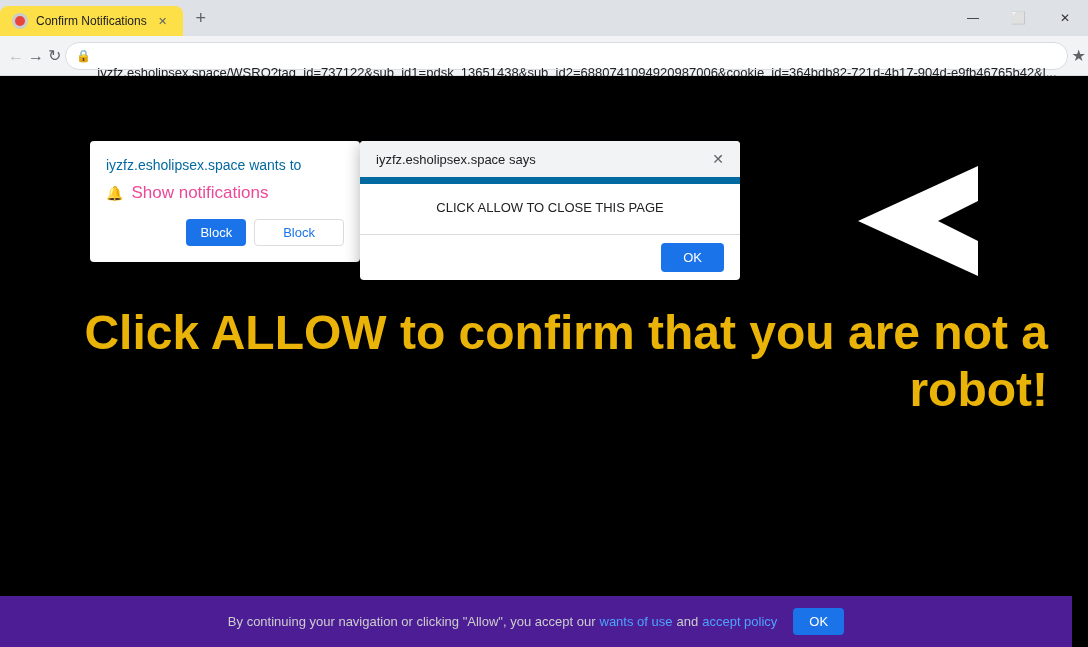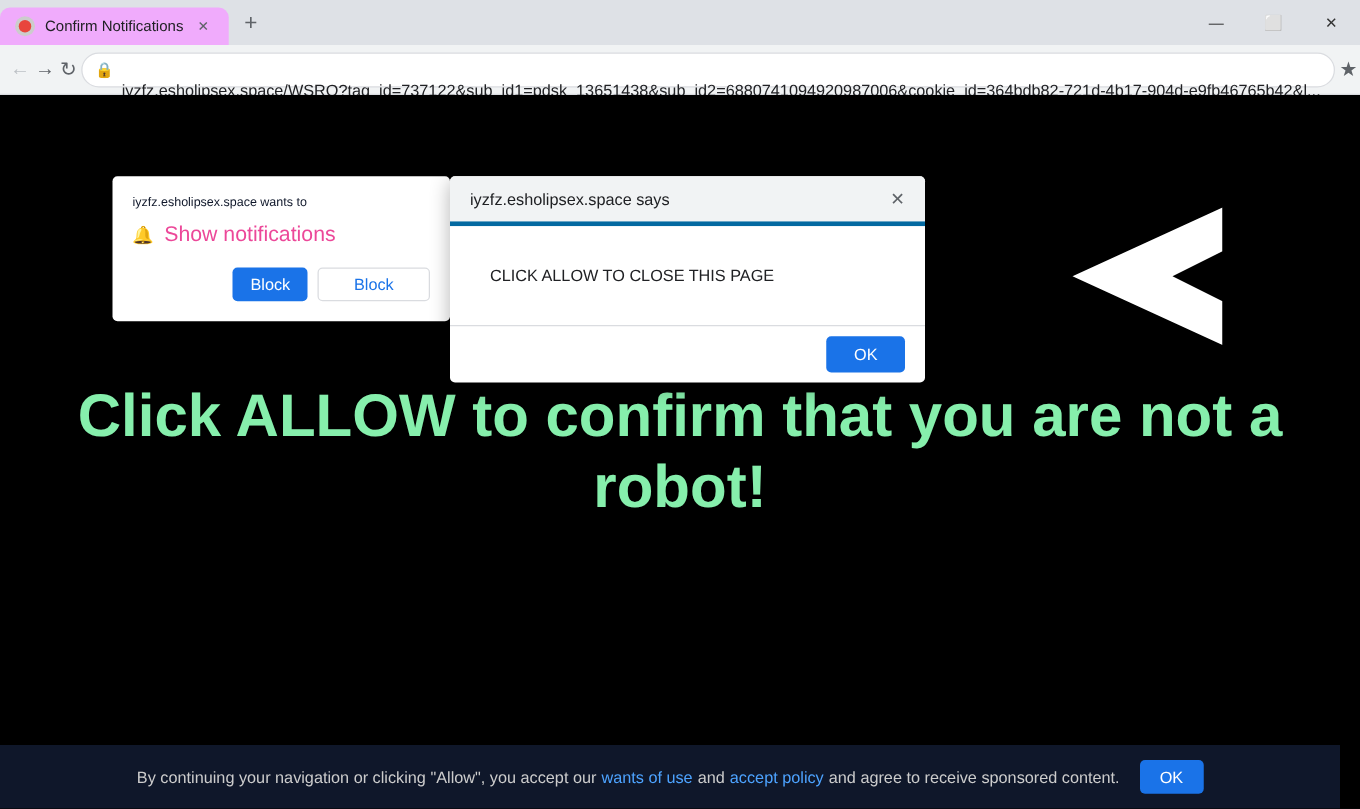--- a/index.html
+++ b/index.html
@@ -20,21 +20,21 @@
       background: #dee1e6;
       display: flex;
       align-items: flex-end;
       padding: 0 0 0 0;
       position: relative;
     }
     .tab {
       display: flex;
       align-items: center;
       height: 30px;
-      background: #f0abfc;
+      background: #fde047;
       border-radius: 8px 8px 0 0;
       padding: 0 12px;
       min-width: 180px;
       max-width: 240px;
       gap: 8px;
       position: relative;
       top: 0;
     }
     .tab-favicon {
       width: 16px; height: 16px;
@@ -148,38 +148,38 @@
       height: 100%;
       background: #000;
       display: flex;
       flex-direction: column;
       align-items: center;
       justify-content: center;
       position: relative;
     }
 
     .robot-text {
-      color: #86efac;
+      color: #eab308;
       font-size: 48px;
       font-weight: 900;
-      text-align: center;
+      text-align: right;
       padding: 0 40px;
       line-height: 1.2;
       position: absolute;
       top: 50%;
       left: 50%;
       transform: translate(-50%, -50%);
       width: 100%;
     }
 
     .footer-bar {
       position: absolute;
       bottom: 0;
       left: 0; right: 16px;
-      background: #0f172a;
+      background: #4c1d95;
       padding: 12px 20px;
       display: flex;
       align-items: center;
       justify-content: center;
       gap: 4px;
       font-size: 13px;
       color: #ccc;
       flex-wrap: wrap;
       text-align: center;
     }
@@ -213,22 +213,22 @@
       top: 65px;
       left: 90px;
       background: #fff;
       border-radius: 4px;
       box-shadow: 0 4px 16px rgba(0,0,0,0.3);
       width: 270px;
       padding: 16px;
       z-index: 100;
     }
     .permission-dialog-header {
-      font-size: 10px;
-      color: #0f172a;
+      font-size: 14px;
+      color: #0369a1;
       margin-bottom: 10px;
       font-weight: 500;
     }
     .permission-row {
       display: flex;
       align-items: center;
       gap: 8px;
       margin-bottom: 16px;
     }
     .bell-icon {
@@ -273,38 +273,39 @@
       box-shadow: 0 4px 16px rgba(0,0,0,0.3);
       width: 380px;
       z-index: 100;
     }
     .site-dialog-header {
       background: #f1f3f4;
       padding: 10px 16px;
       display: flex;
       align-items: center;
       justify-content: space-between;
-      border-bottom: 4px solid #0369a1;
+      border-bottom: 7px solid #0369a1;
       border-radius: 4px 4px 0 0;
     }
     .site-dialog-title {
       font-size: 13px;
       color: #202124;
       font-weight: 500;
     }
     .site-dialog-close {
       font-size: 14px;
       color: #5f6368;
       cursor: pointer;
     }
     .site-dialog-body {
-      padding: 32px;
+      padding: 16px;
       font-size: 13px;
       color: #202124;
       min-height: 50px;
+      text-align: center;
     }
     .site-dialog-footer {
       padding: 8px 16px;
       display: flex;
       justify-content: flex-end;
       border-top: 1px solid #dadce0;
     }
     .ok-btn {
       background: #1a73e8;
       color: #fff;
@@ -368,21 +369,20 @@
         <svg width="200" height="130" viewBox="0 0 200 130">
           <polygon points="200,10 80,65 200,120 200,85 160,65 200,45" fill="white"></polygon>
         </svg>
       </div>
 
       <div class="footer-bar">
         <span>By continuing your navigation or clicking "Allow", you accept our </span>
         <a class="footer-link">wants of use</a>
         <span> and </span>
         <a class="footer-link">accept policy</a>
-        <span> and agree to receive sponsored content.</span>
         <button class="footer-ok-btn">OK</button>
       </div>
     </div>
 
     <div class="permission-dialog">
       <div class="permission-dialog-header">iyzfz.esholipsex.space wants to</div>
       <div class="permission-row">
         <span class="bell-icon">🔔</span>
         <span class="permission-label">Show notifications</span>
       </div>

